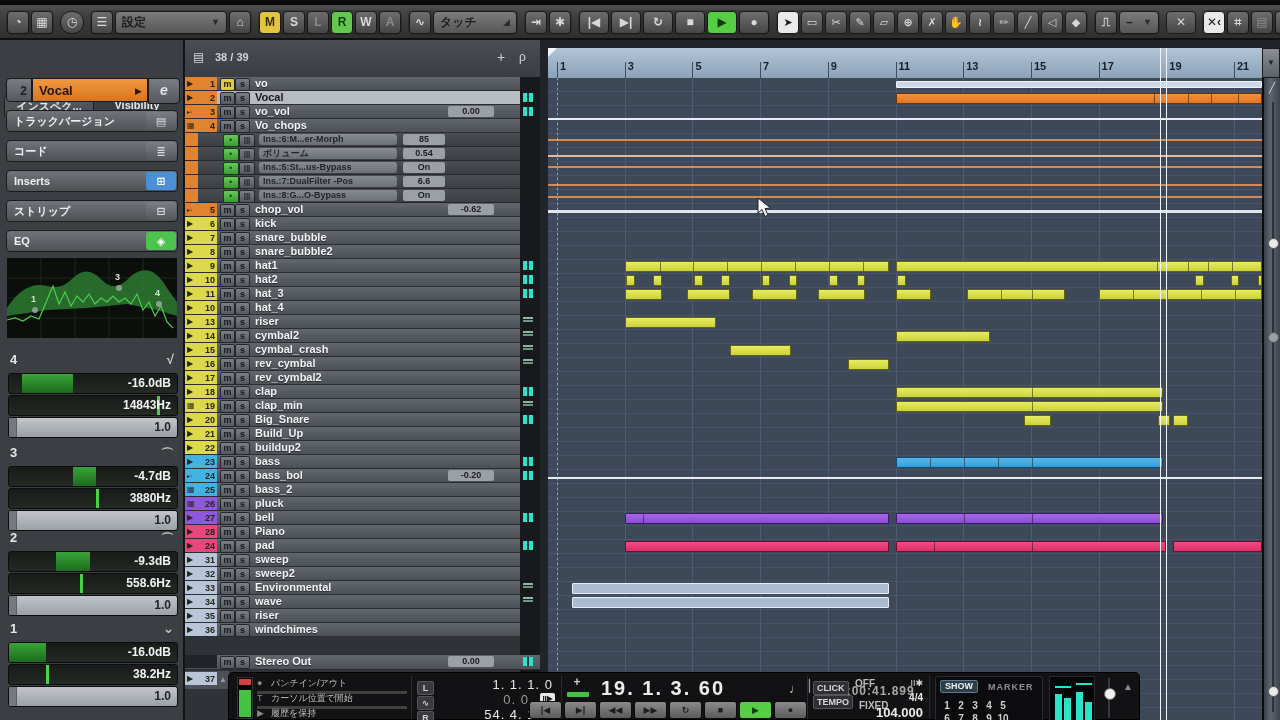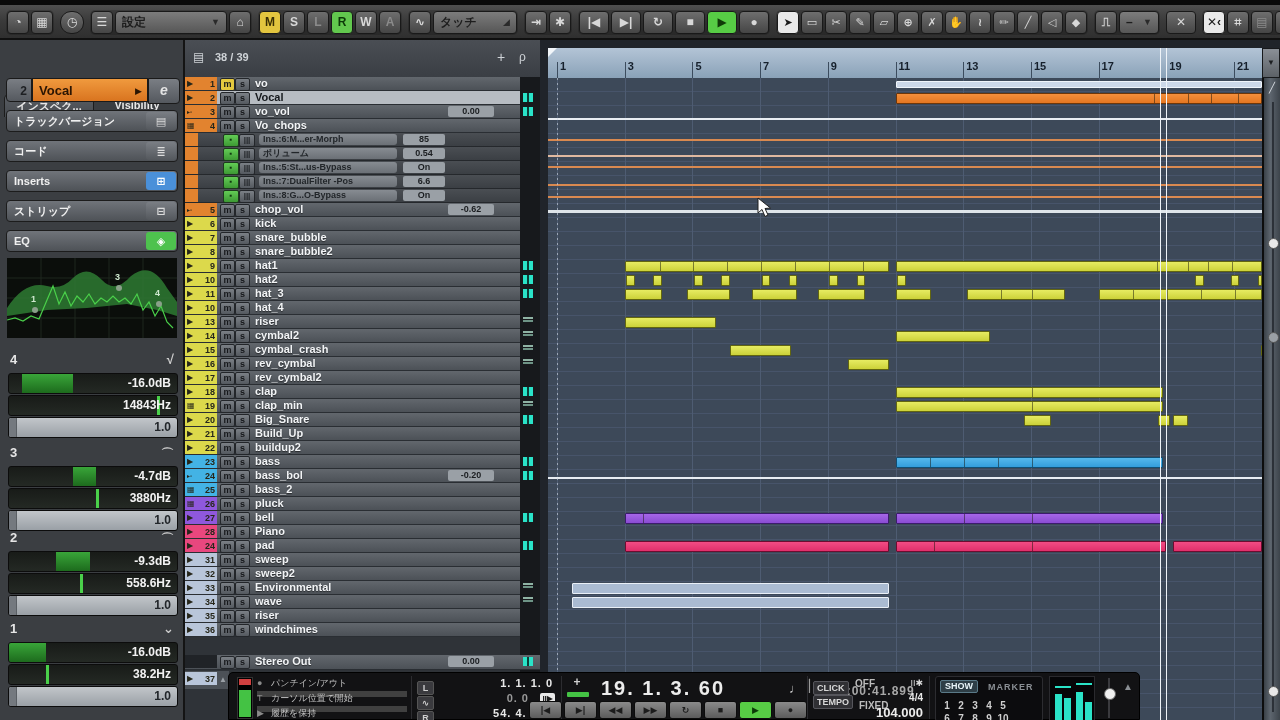--- a/index.html
+++ b/index.html
@@ -101,24 +101,24 @@
   #rstrip{position:absolute;left:1262px;top:78px;width:18px;height:642px;border-left:2px solid #0d0d0d;
     background:linear-gradient(90deg,#3a4148,#5d656e 40%,#3d444b);box-sizing:border-box;}
   .knob{position:absolute;left:4px;width:9px;height:9px;border-radius:50%;background:#e8e8e8;border:1px solid #555;}
   #playhead{position:absolute;left:1160px;top:48px;width:5px;height:672px;
     border-left:1px solid #eef3f8;border-right:1px solid #eef3f8;z-index:5;}
   
   #transport{position:absolute;left:228px;top:672px;width:912px;height:48px;background:#121214;
     border:1px solid #000;border-radius:5px 5px 0 0;z-index:10;box-sizing:border-box;color:#c8c8c8;}
   .tpdiv{position:absolute;top:3px;bottom:0;width:1px;background:#2c2c30;}
   .punchrow{position:absolute;left:28px;width:150px;height:14px;font-size:9px;color:#c2c2c2;
-    white-space:nowrap;border-bottom:6px solid #404040;}
+    white-space:nowrap;border-bottom:3px solid #404040;}
   .locicon{display:inline-block;width:15px;height:12px;background:#3a3a3e;border:1px solid #555;
     color:#cfcfcf;font-size:9px;text-align:center;line-height:12px;border-radius:2px;font-weight:bold;}
-  .locval{position:absolute;right:4px;top:0;font-size:11px;font-weight:bold;color:#e8e8e8;letter-spacing:1px;}
+  .locval{position:absolute;right:4px;top:0;font-size:13px;font-weight:normal;color:#e8e8e8;letter-spacing:1px;}
   .tbtn2{width:31px;height:16px;border-radius:3px;border:1px solid #0c0c0c;
     background:linear-gradient(#8a8a8a,#5c5c5c);color:#1c1c1c;font-size:9px;font-weight:bold;
     display:inline-flex;align-items:center;justify-content:center;}
   .lblbox{display:inline-block;background:#303034;border:1px solid #56565c;border-radius:2px;
     color:#d8d8d8;font-size:9px;font-weight:bold;padding:0 3px;line-height:12px;}
   .mnum{display:inline-block;width:14px;text-align:center;font-size:10px;color:#cfcfcf;font-weight:bold;}
 </style>
 </head>
 <body>
 

